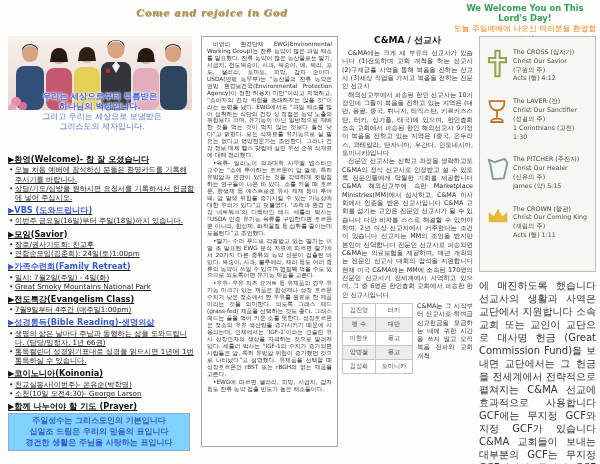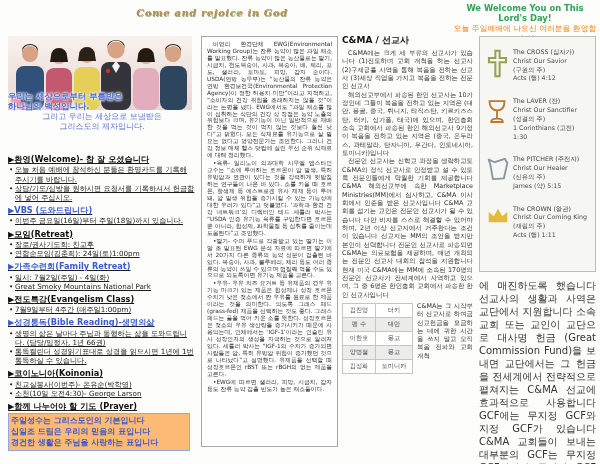--- a/index.html
+++ b/index.html
@@ -13,45 +13,45 @@
 
   
   .welcome{position:absolute;right:2px;top:3px;width:146px;text-align:center;line-height:1.2;}
   .welcome-en{font-size:8.4px;font-weight:bold;color:#33a055;}
   .welcome-ko{font-size:7.8px;color:#ef8318;margin-top:1px;}
 
   
   .col-left{position:absolute;left:8px;top:36px;width:188px;height:426px;}
   .photo{position:relative;width:184px;height:74px;}
   .photo svg{display:block;width:100%;height:100%;}
-  .photo-caption{position:absolute;left:0;right:0;bottom:-1px;
+  .photo-caption{position:absolute;left:0;right:0;bottom:-1px;text-align:center;
     font-size:8.4px;font-weight:bold;color:#4a63d4;line-height:1.2;
     text-shadow:0 0 2px #fff,0 0 2px #fff,0 0 3px #fff;}
   .photo-sub{text-align:center;font-size:8px;color:#5b76d4;line-height:1.25;margin-top:2px;}
   .sections{margin-top:19px;font-size:7.2px;line-height:1.27;color:#1d1d1d;max-height:268px;overflow:hidden;text-decoration:underline;}
   .sec{margin-top:3px;}
   .sec-hdr{font-size:8.2px;font-weight:bold;margin-bottom:1px;}
   .style-dark{color:#101010;}
   .style-blue{color:#3b5bd0;}
   .sec-note{padding-left:1px;}
   .sec-item{position:relative;padding-left:7px;}
   .sec-item::before{content:"•";position:absolute;left:1px;}
   .blue-box{position:absolute;left:0;top:377px;width:176px;border:1.5px solid #93a8e2;
-    background:#fdba74;text-align:left;color:#3b55cc;font-weight:bold;font-size:8px;
+    background:#7dd3fc;text-align:center;color:#3b55cc;font-weight:bold;font-size:8px;
     line-height:1.35;padding:2px 2px;}
 
   
   .col-mid{position:absolute;left:201px;top:36px;width:125px;height:401px;
     border:1px solid #a8a8a0;background:#fff;padding:4px 5px;
     font-size:5.8px;line-height:1.2;text-align:justify;color:#2e2e2e;overflow:hidden;}
   .mid-p{margin:0 0 1px 0;text-indent:6px;}
 
   
   .col-cma{position:absolute;left:342px;top:34px;width:131px;color:#2e2e2e;}
-  .cma-title{text-align:left;font-weight:bold;font-size:9px;color:#111;margin-bottom:2px;}
+  .cma-title{text-align:center;font-weight:bold;font-size:9px;color:#111;margin-bottom:2px;}
   .cma-p{margin:0;font-size:6.4px;line-height:1.3;text-align:justify;text-indent:6px;}
   .cma-bottom{margin-top:3px;}
   .msn-table{float:left;border-collapse:collapse;font-size:6.2px;margin:1px 4px 0 0;background:#fff;}
   .msn-table td{border:1px solid #c6c6c0;padding:2px 4px;text-align:center;color:#46464a;}
   .msn-table tr:nth-child(even) td{background:#ececea;}
   .td-name{min-width:24px;}
   .td-field{min-width:28px;}
   .cma-side{font-size:6.4px;line-height:1.3;text-align:justify;}
 
   
@@ -139,21 +139,21 @@
         </div>
 
         <div class="sec">
           <div class="sec-hdr style-blue">▶VBS (도와드립니다)</div>
 
             <div class="sec-item">이번주 금요일(16일)부터 주일(18일)까지 있습니다.</div>
 
         </div>
 
         <div class="sec">
-          <div class="sec-hdr style-dark">▶모임(Retreat)</div>
+          <div class="sec-hdr style-dark">▶모임(Savior)</div>
 
             <div class="sec-item">장로/권사기도회: 친교후</div>
 
             <div class="sec-item">연합순모임(김춘희): 24일(토)1:00pm</div>
 
         </div>
 
         <div class="sec">
           <div class="sec-hdr style-blue">▶가족수련회(Family Retreat)</div>
 

